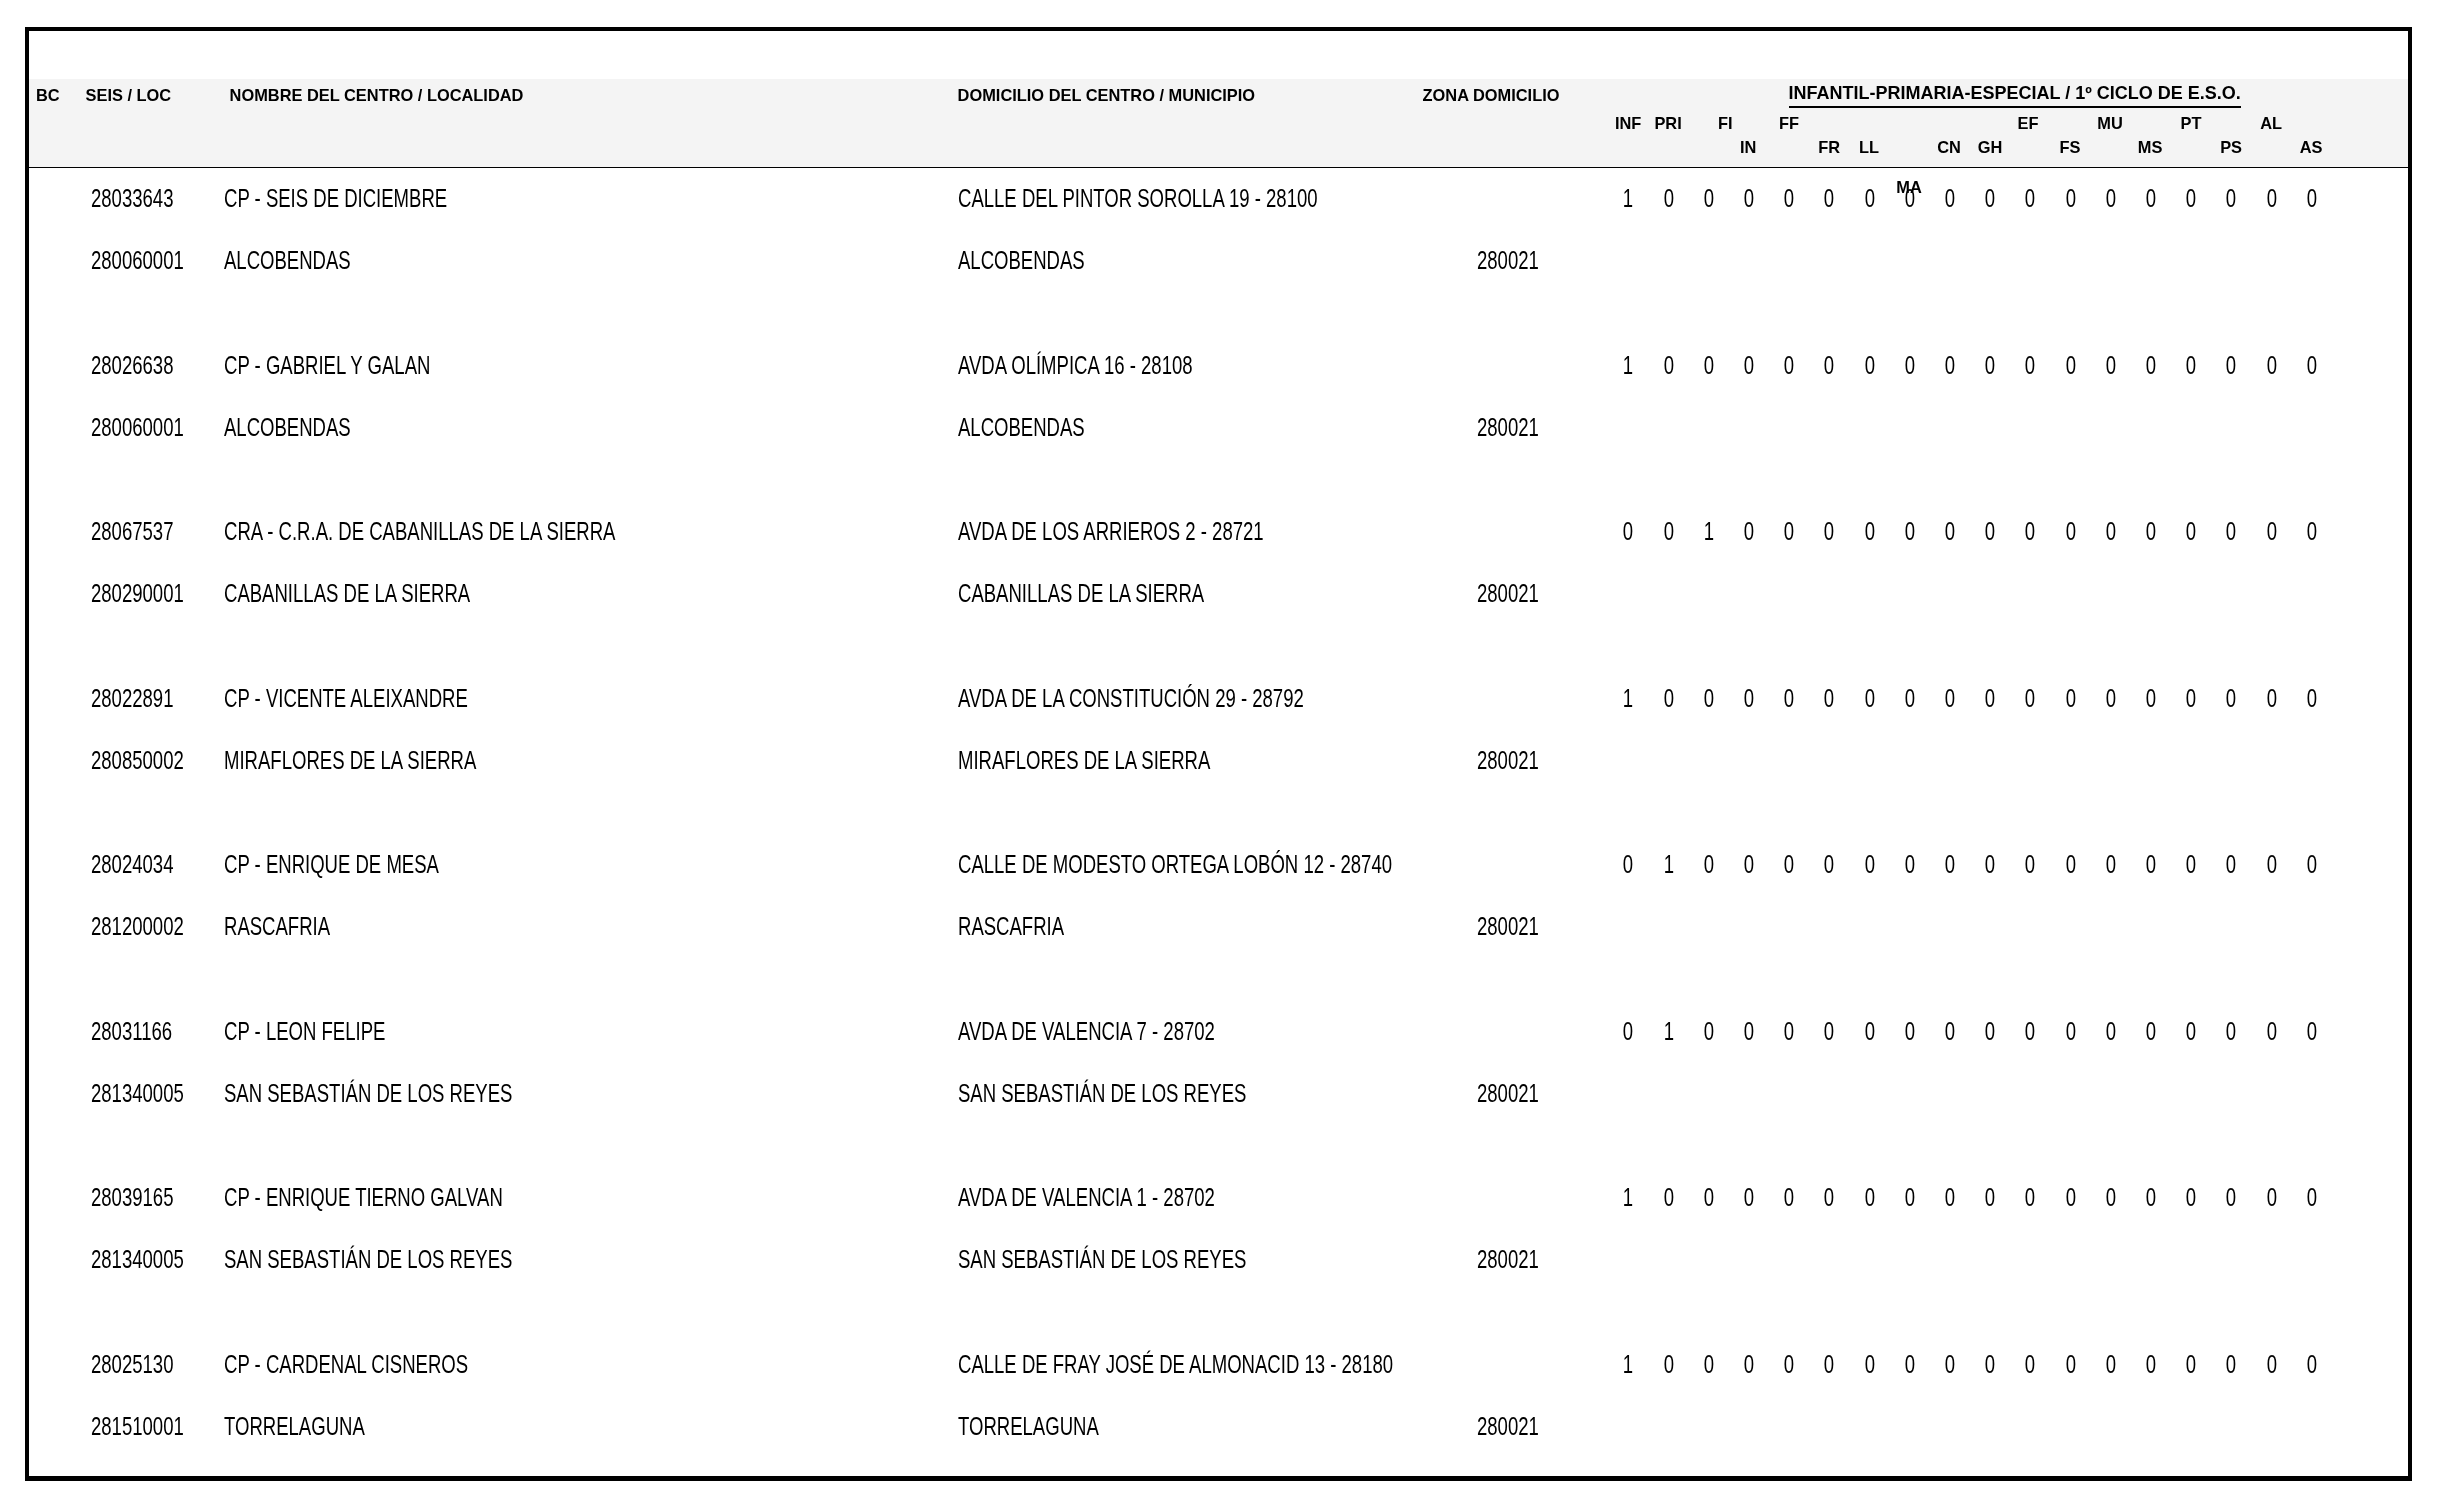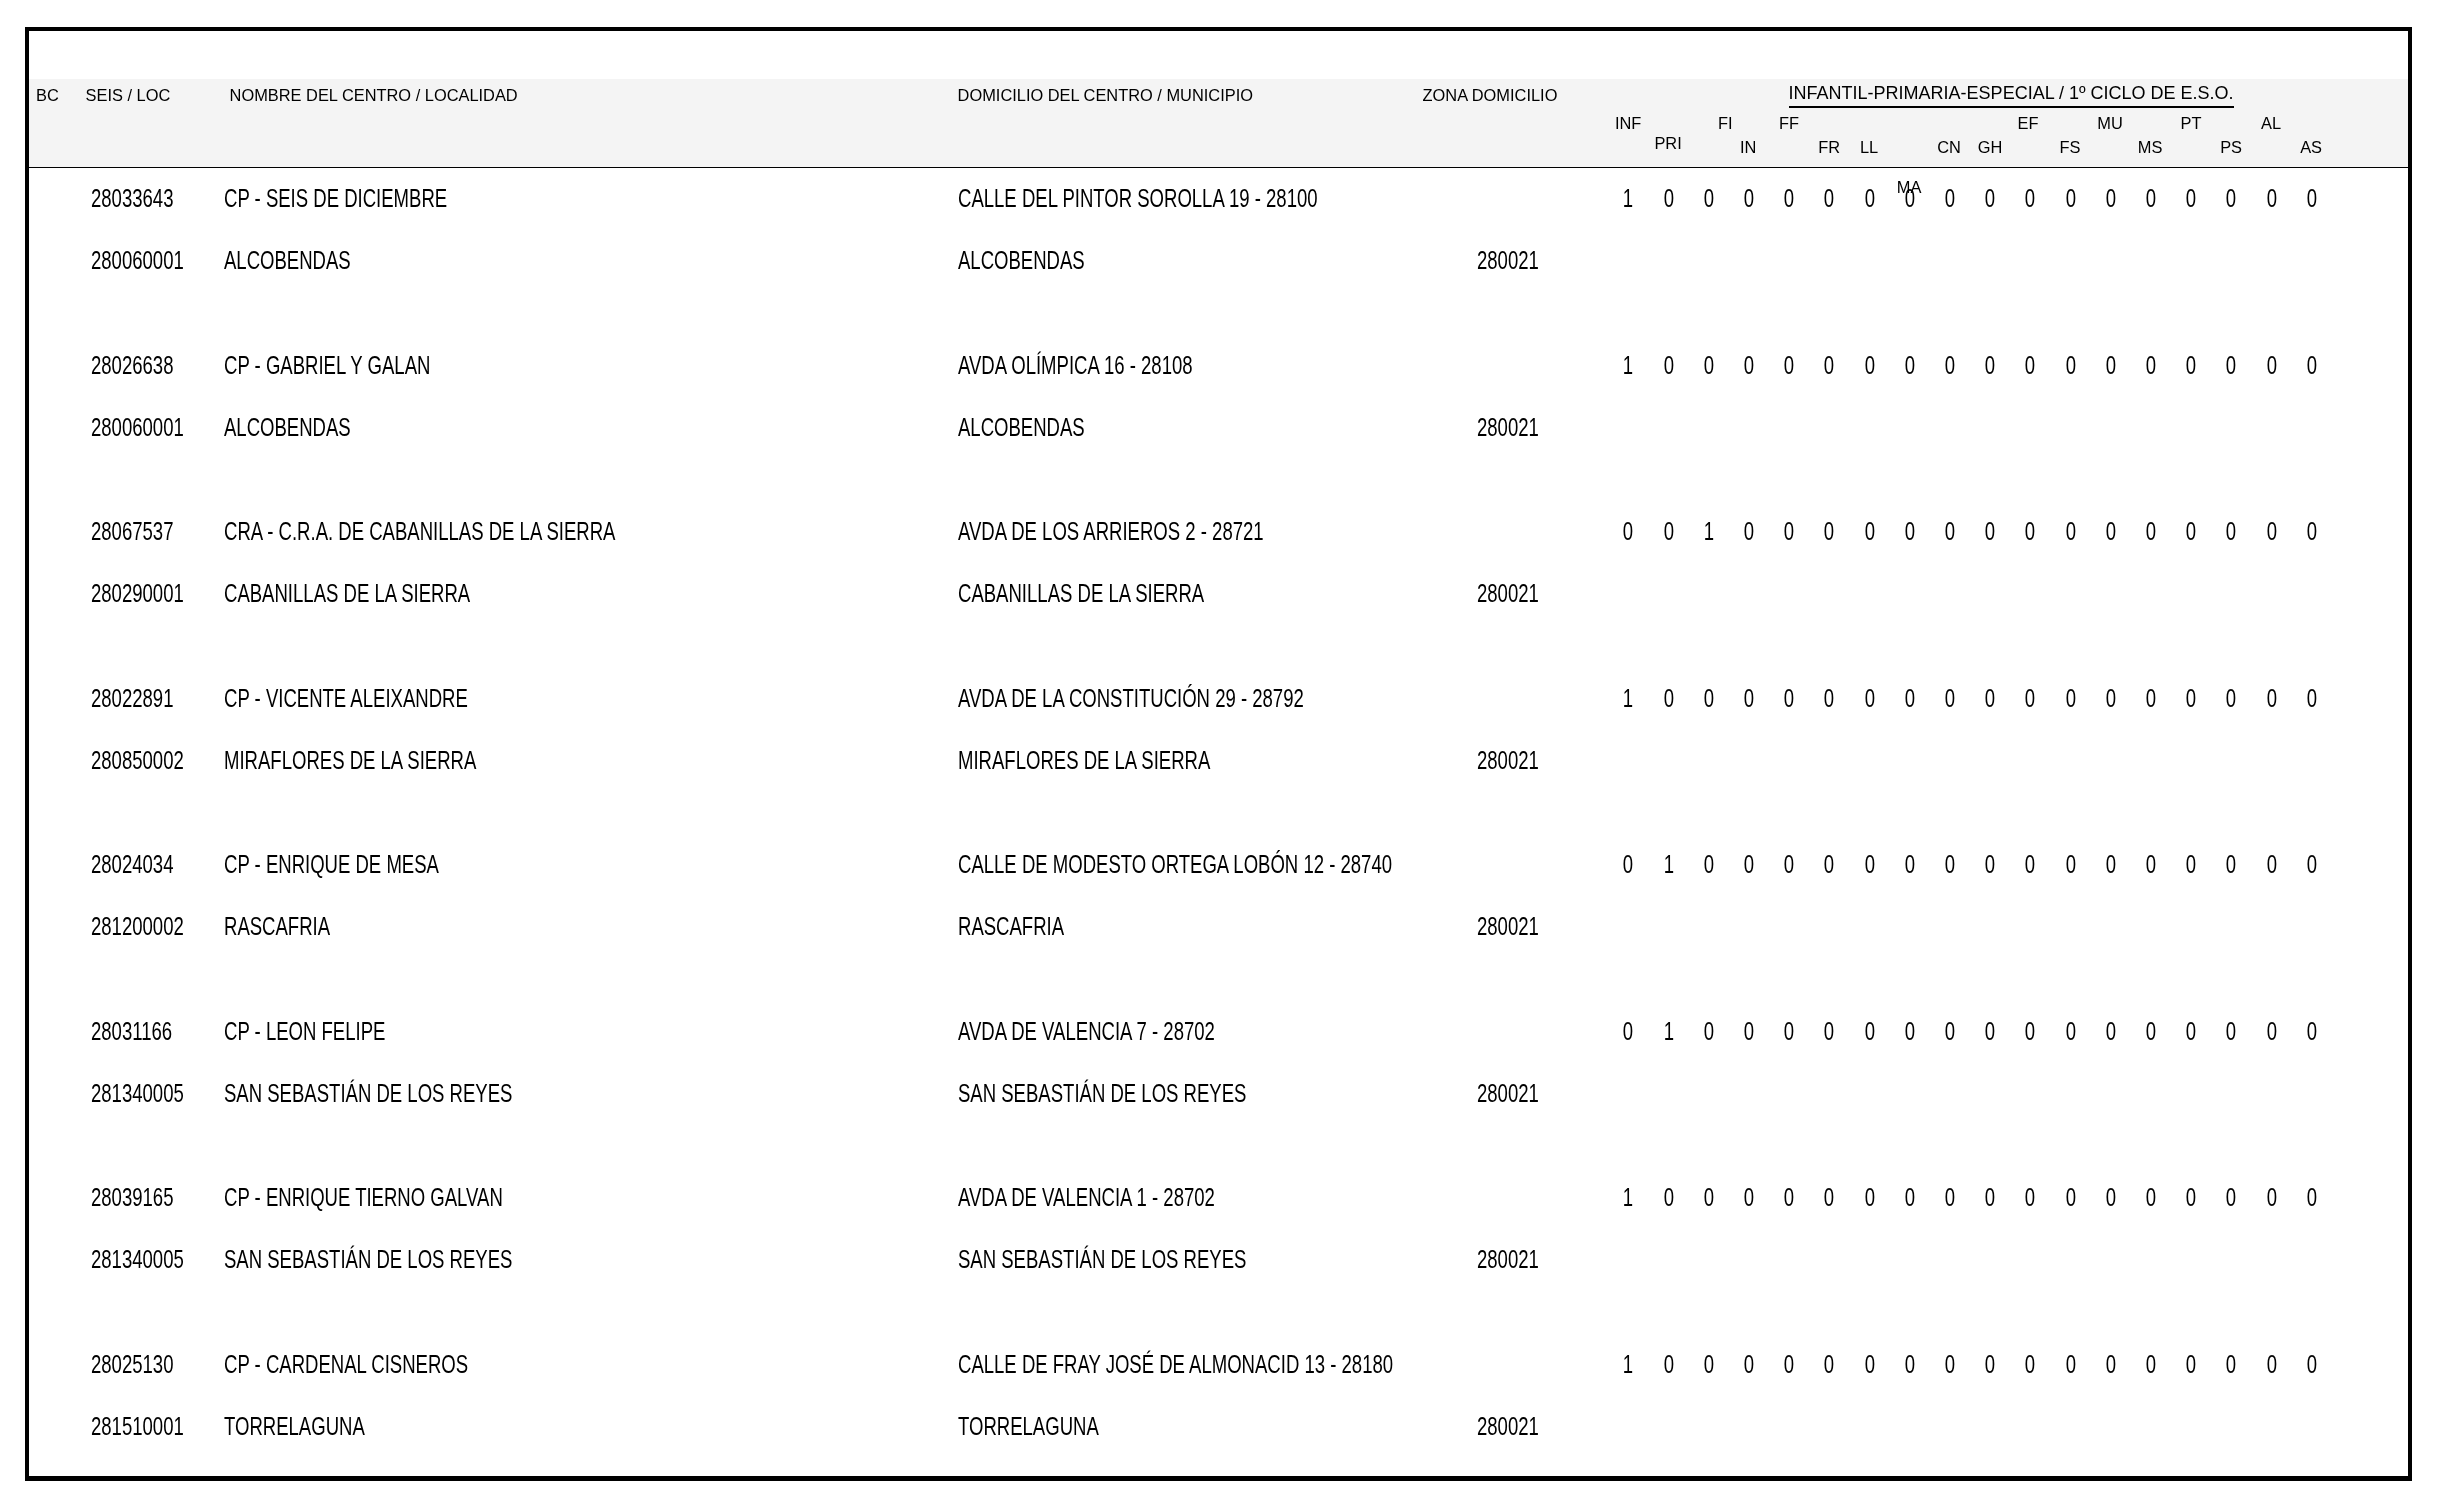--- a/index.html
+++ b/index.html
@@ -29,21 +29,21 @@
     font-weight:bold;font-size:19.7px;white-space:nowrap;
   }
   .title.left{left:9.8px;}
   .title.right{left:865px;}
   .head-band{
     position:absolute;left:0;top:48px;width:100%;height:89px;
     box-sizing:border-box;background:var(--header-band);
     border-bottom:1.6px solid var(--border);
   }
   .h{
-    position:absolute;font-weight:normal;font-size:16.4px;
+    position:absolute;font-weight:bold;font-size:16.4px;
     height:23px;line-height:23px;white-space:nowrap;
   }
   .hl1{top:4.9px;}
   .hl2{top:33px;}
   .hl3{top:57px;}
   .group-title{
     font-size:18px;line-height:19.7px;height:19.7px;
     border-bottom:2.5px solid var(--border);padding-bottom:2.5px;
   }
   .subj{width:49px;text-align:center;}
@@ -63,21 +63,21 @@
 
     <div class="head-band">
       <span class="h hl1" style="left:7.4px">BC</span>
       <span class="h hl1" style="left:57px">SEIS / LOC</span>
       <span class="h hl1" style="left:201px">NOMBRE DEL CENTRO / LOCALIDAD</span>
       <span class="h hl1" style="left:929px">DOMICILIO DEL CENTRO / MUNICIPIO</span>
       <span class="h hl1" style="left:1394px">ZONA DOMICILIO</span>
       <span class="h hl1 group-title" style="left:1760px">INFANTIL-PRIMARIA-ESPECIAL / 1º CICLO DE E.S.O.</span>
       <div id="subjTop">
           <span class="h subj hl2" style="left: 1575px;">INF</span>
-          <span class="h subj hl2" style="left: 1615px; margin-top: 20px;">PRI</span>
+          <span class="h subj hl2" style="left: 1615px;">PRI</span>
           <span class="h subj hl2" style="left: 1655px; text-align: right;">FI</span>
           <span class="h subj hl2" style="left: 1736px;">FF</span>
           <span class="h subj hl2" style="left: 1975px;">EF</span>
           <span class="h subj hl2" style="left: 2057px;">MU</span>
           <span class="h subj hl2" style="left: 2138px;">PT</span>
           <span class="h subj hl2" style="left: 2218px;">AL</span>
         </div>
       <div id="subjBot">
           <span class="h subj hl3" style="left: 1695px;">IN</span>
           <span class="h subj hl3" style="left: 1776px;">FR</span>

